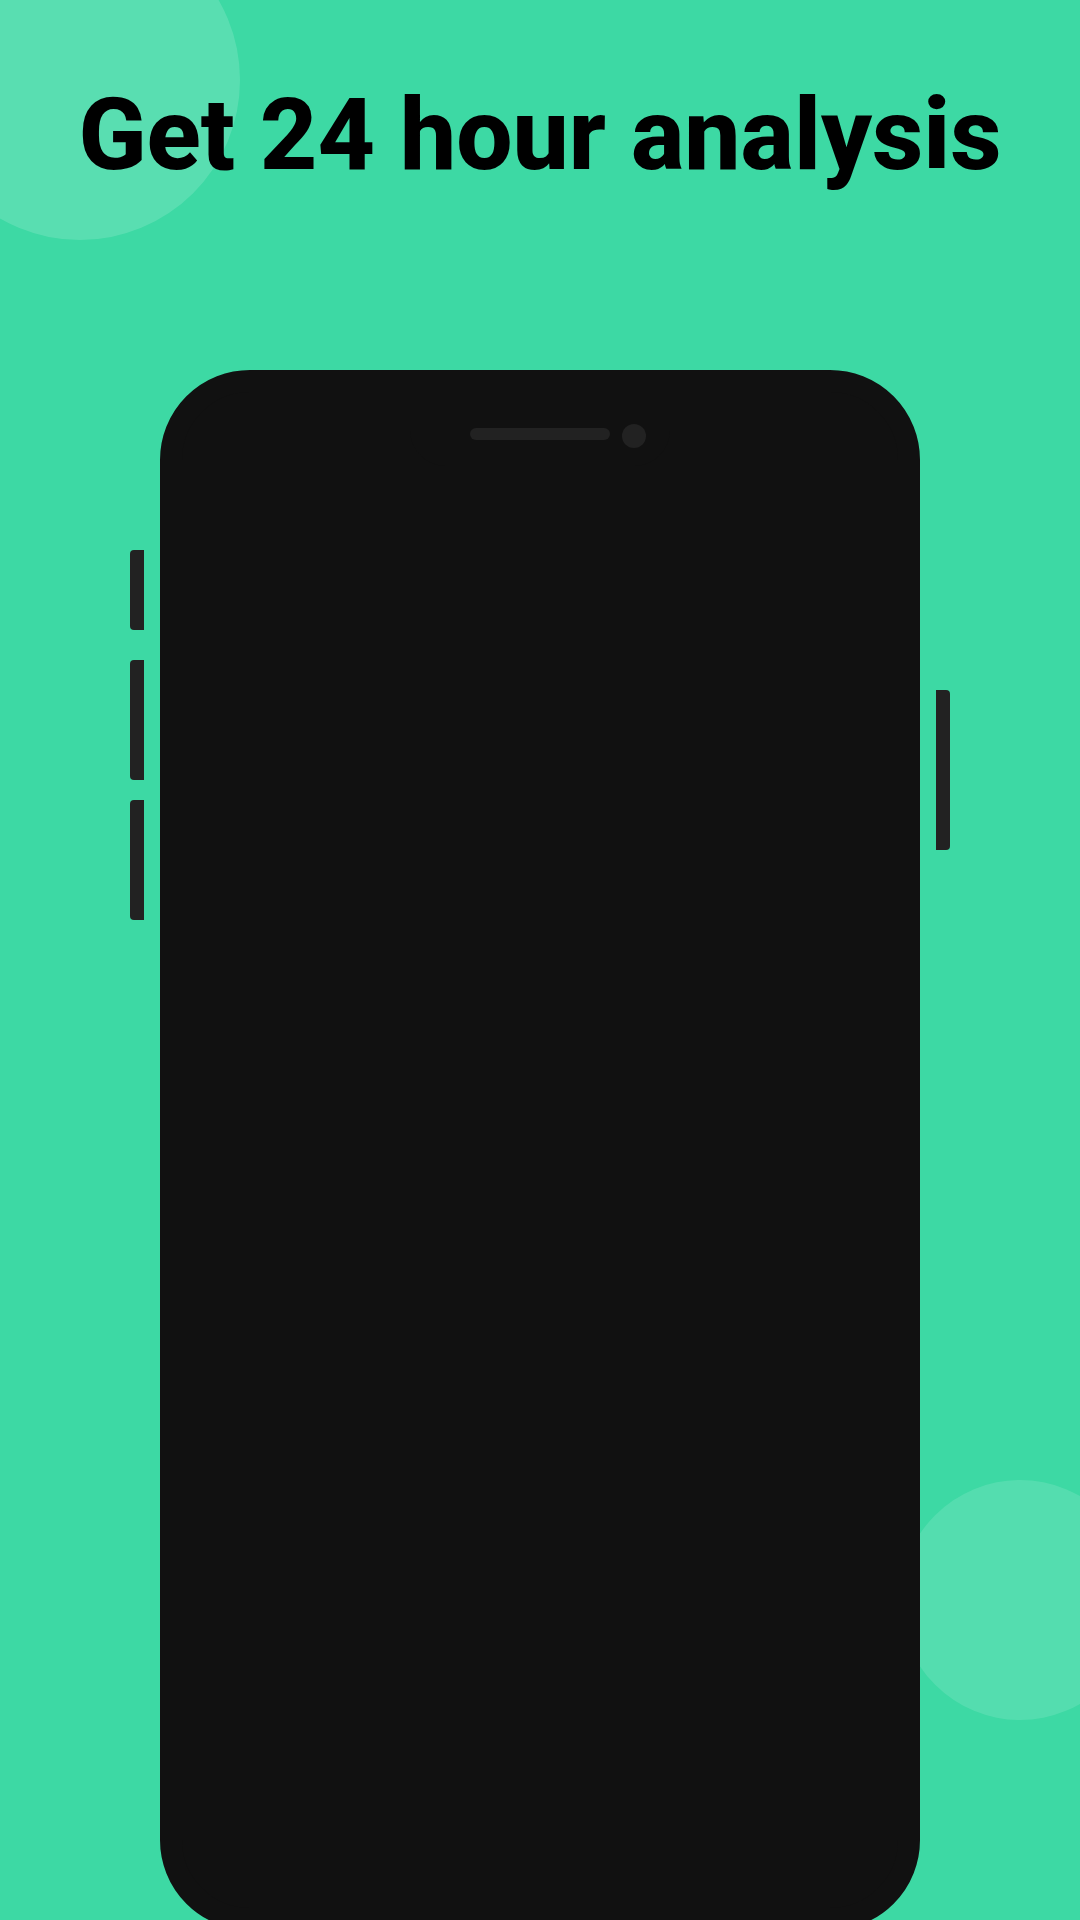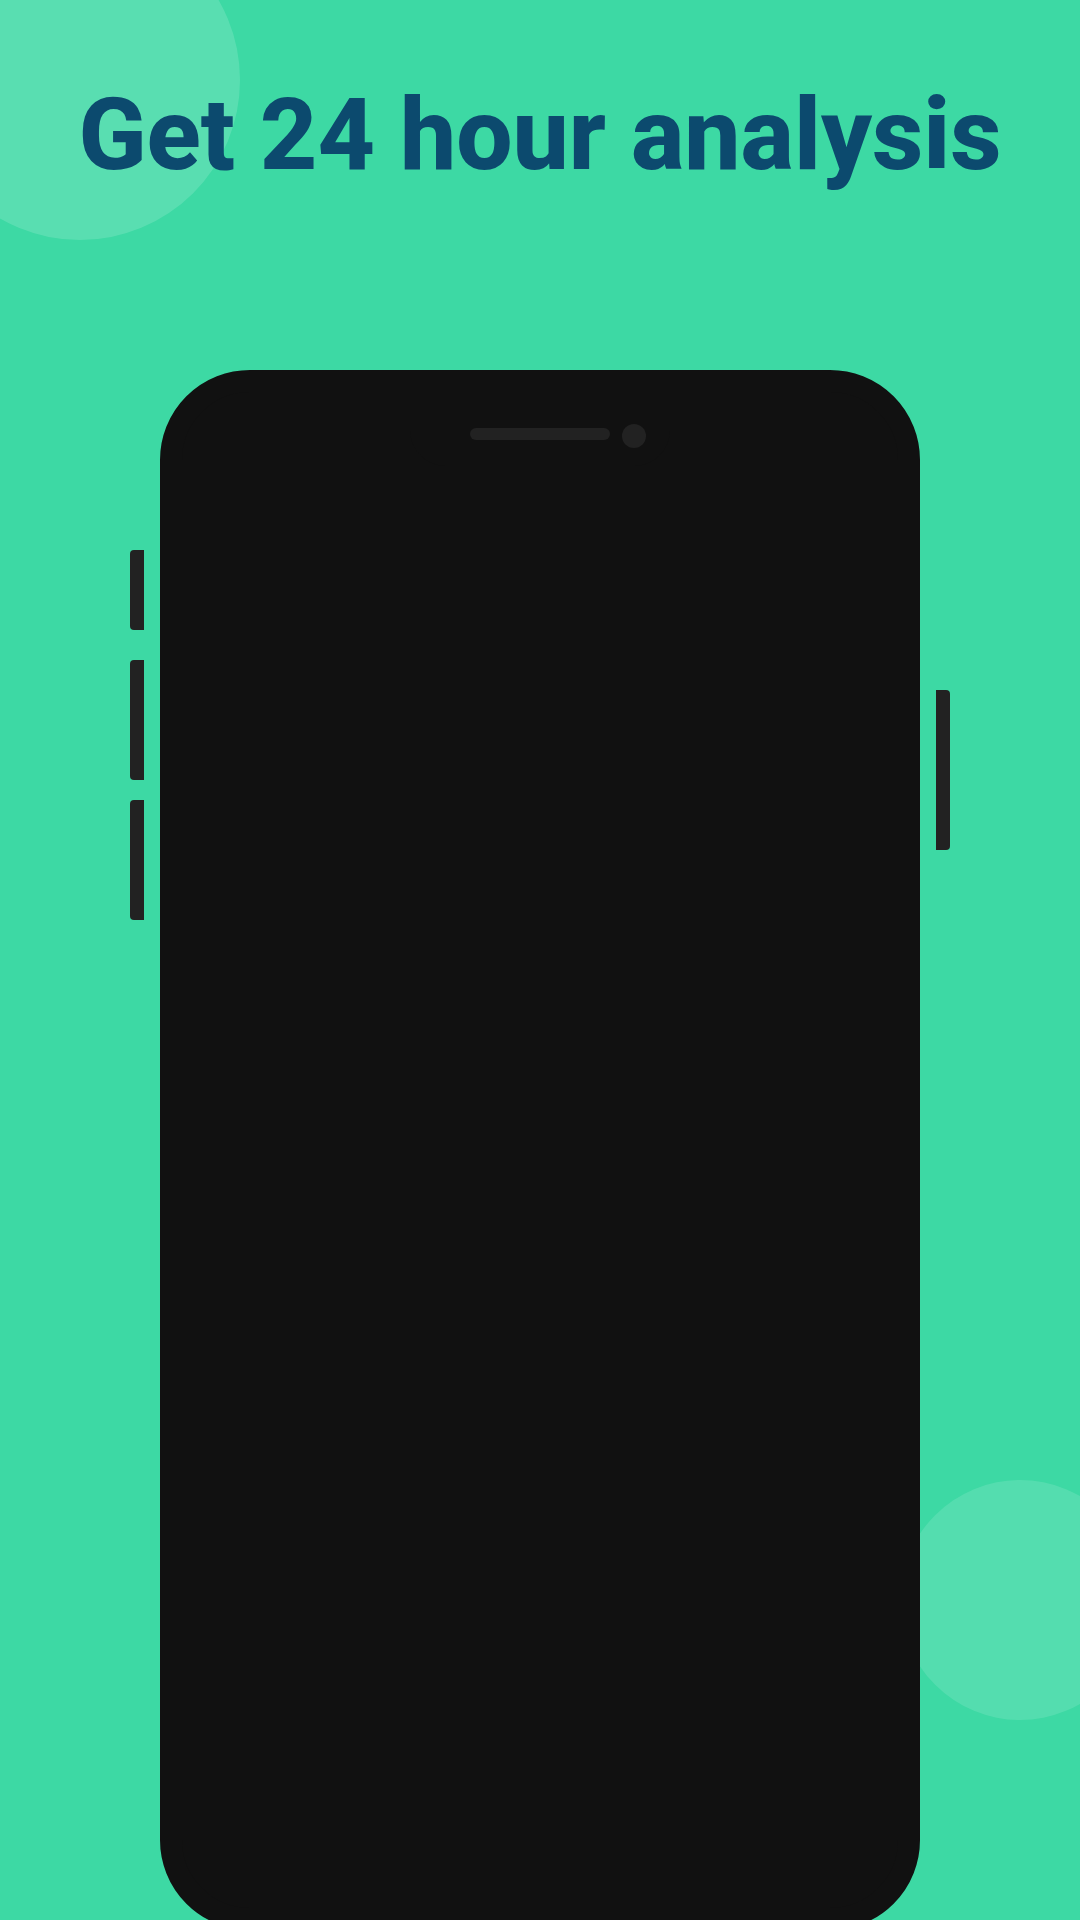--- a/index.html
+++ b/index.html
@@ -44,21 +44,21 @@
       position: absolute;
       top: 80px;
       left: 0; right: 0;
       text-align: center;
       z-index: 10;
     }
 
     .header-title {
       font-size: 100px;
       font-weight: 800;
-      color: #0c4a6e;
+      color: #000000;
       line-height: 1.1;
       padding: 0 60px;
     }
 
     
     .phone-wrapper {
       position: absolute;
       top: 370px;
       left: 50%;
       transform: translateX(-50%);

